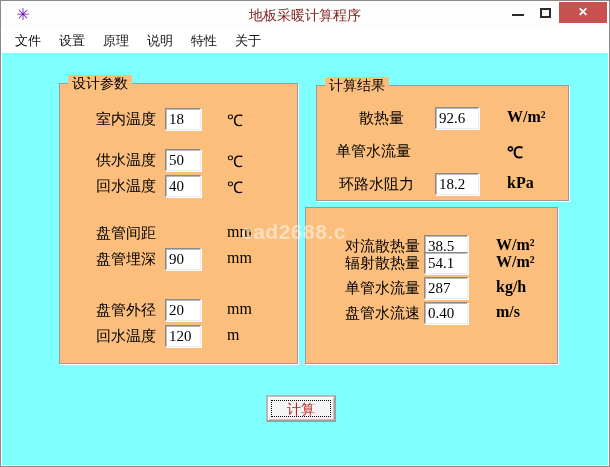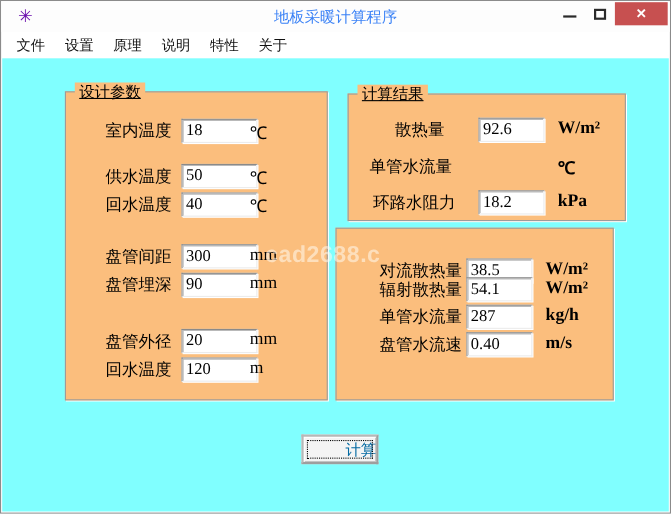--- a/index.html
+++ b/index.html
@@ -16,21 +16,21 @@
     position:absolute; left:0; top:0; right:0; height:28px;
     background:#fdfdfd;
   }
   .app-icon {
     position:absolute; left:13px; top:5px; width:18px; height:18px;
     color:#6A0DAD; font-size:16px; line-height:18px; text-align:center;
     font-family:"DejaVu Sans", sans-serif;
   }
   .win-title {
     position:absolute; left:0; right:0; top:0; height:28px;
-    text-align:center; line-height:28px; font-size:14px; color:#3b82f6;
+    text-align:center; line-height:28px; font-size:14px; color:#7f1d1d;
   }
   .winbtn { position:absolute; top:0; height:23px; cursor:default; }
   .winbtn.min  { left:502px; width:30px; }
   .winbtn.max  { left:532px; width:26px; }
   .winbtn.close{
     left:558px; top:1px; width:48px; height:21px; background:#C75050;
     color:#ffffff; font-size:12px; font-weight:bold;
     text-align:center; line-height:21px;
   }
   .glyph-min {
@@ -61,51 +61,51 @@
     position:absolute; background:#FBBE7D;
     border:1px solid #9b9b9b;
     box-shadow:1px 1px 0 #ffffff;
   }
   .panel-left  { left:57px;  top:30px;  width:239px; height:281px; }
   .panel-r1    { left:314px; top:32px;  width:253px; height:116px; }
   .panel-r2    { left:303px; top:154px; width:253px; height:157px; }
 
   .panel-title {
     position:absolute; top:-9px; left:8px; background:#FBBE7D;
-    padding:0 4px; font-size:14px; color:#000; line-height:16px; white-space:nowrap;text-decoration:underline;
+    padding:0 4px; font-size:14px; color:#000; line-height:16px; white-space:nowrap;
   }
 
   .row { position:absolute; left:0; right:0; height:22px; }
   .flabel {
     position:absolute; top:2px; font-size:15px; color:#000; white-space:nowrap;
   }
   .tbox {
     position:absolute; height:22px; background:#ffffff;
     border:1px solid #8a8a8a; border-right-color:#ececec; border-bottom-color:#ececec;
     box-shadow:inset 1px 1px 0 #b9b9b9, 1px 1px 0 #ffffff;
     font-family:"Liberation Serif", serif; font-size:15px; color:#000;
     padding:0 3px; outline:none;
   }
   .panel-left  .flabel { left:36px; }
-  .panel-left  .tbox   { left:105px; width:69px; }
+  .panel-left  .tbox   { left:105px; width:36px; }
   .panel-left  .unit   { left:167px; }
-  .panel-r1 .tbox, .panel-r2 .tbox { left:118px; width:60px; }
+  .panel-r1 .tbox, .panel-r2 .tbox { left:118px; width:44px; }
   .panel-r1 .unit, .panel-r2 .unit { left:190px;font-weight:bold; }
   .unit {
     position:absolute; top:1px; font-family:"Liberation Serif", serif;
     font-size:16px; color:#000; white-space:nowrap;
   }
 
   
   .calc-btn {
-    position:absolute; left:272px; top:342px; width:70px; height:27px;
+    position:absolute; left:264px; top:342px; width:70px; height:27px;
     background:#f4f4f4;
     border:2px solid #9e9e9e; border-top-color:#b7b7b7; border-left-color:#b7b7b7;
     box-shadow:inset 1px 1px 0 #ffffff, inset -1px -1px 0 #c3c3c3;
-    font-size:14px; color:#0369a1; text-align:right; line-height:22px;
+    font-size:14px; color:#b91c1c; text-align:center; line-height:22px;
     outline:1px dotted #000; outline-offset:-6px; cursor:default;
     font-family:"Liberation Sans", sans-serif;
   }
 
   
   .watermark {
     position:absolute; left:239px; top:167px; font-size:21px; font-weight:bold;
     letter-spacing:0.5px; color:rgba(255,250,240,0.55); pointer-events:none;
     font-family:"Liberation Sans", sans-serif; white-space:nowrap;
   }
@@ -153,21 +153,20 @@
         <input class="tbox" value="50" style="">
         <span class="unit">℃</span>
       </div>
       <div class="row" style="top:91px">
         <span class="flabel">回水温度</span>
         <input class="tbox" value="40" style="">
         <span class="unit">℃</span>
       </div>
       <div class="row" style="top:138px">
         <span class="flabel">盘管间距</span>
-        <input class="tbox" value="300" style="">
         <span class="unit">mm</span>
       </div>
       <div class="row" style="top:164px">
         <span class="flabel">盘管埋深</span>
         <input class="tbox" value="90" style="">
         <span class="unit">mm</span>
       </div>
       <div class="row" style="top:215px">
         <span class="flabel">盘管外径</span>
         <input class="tbox" value="20" style="">

